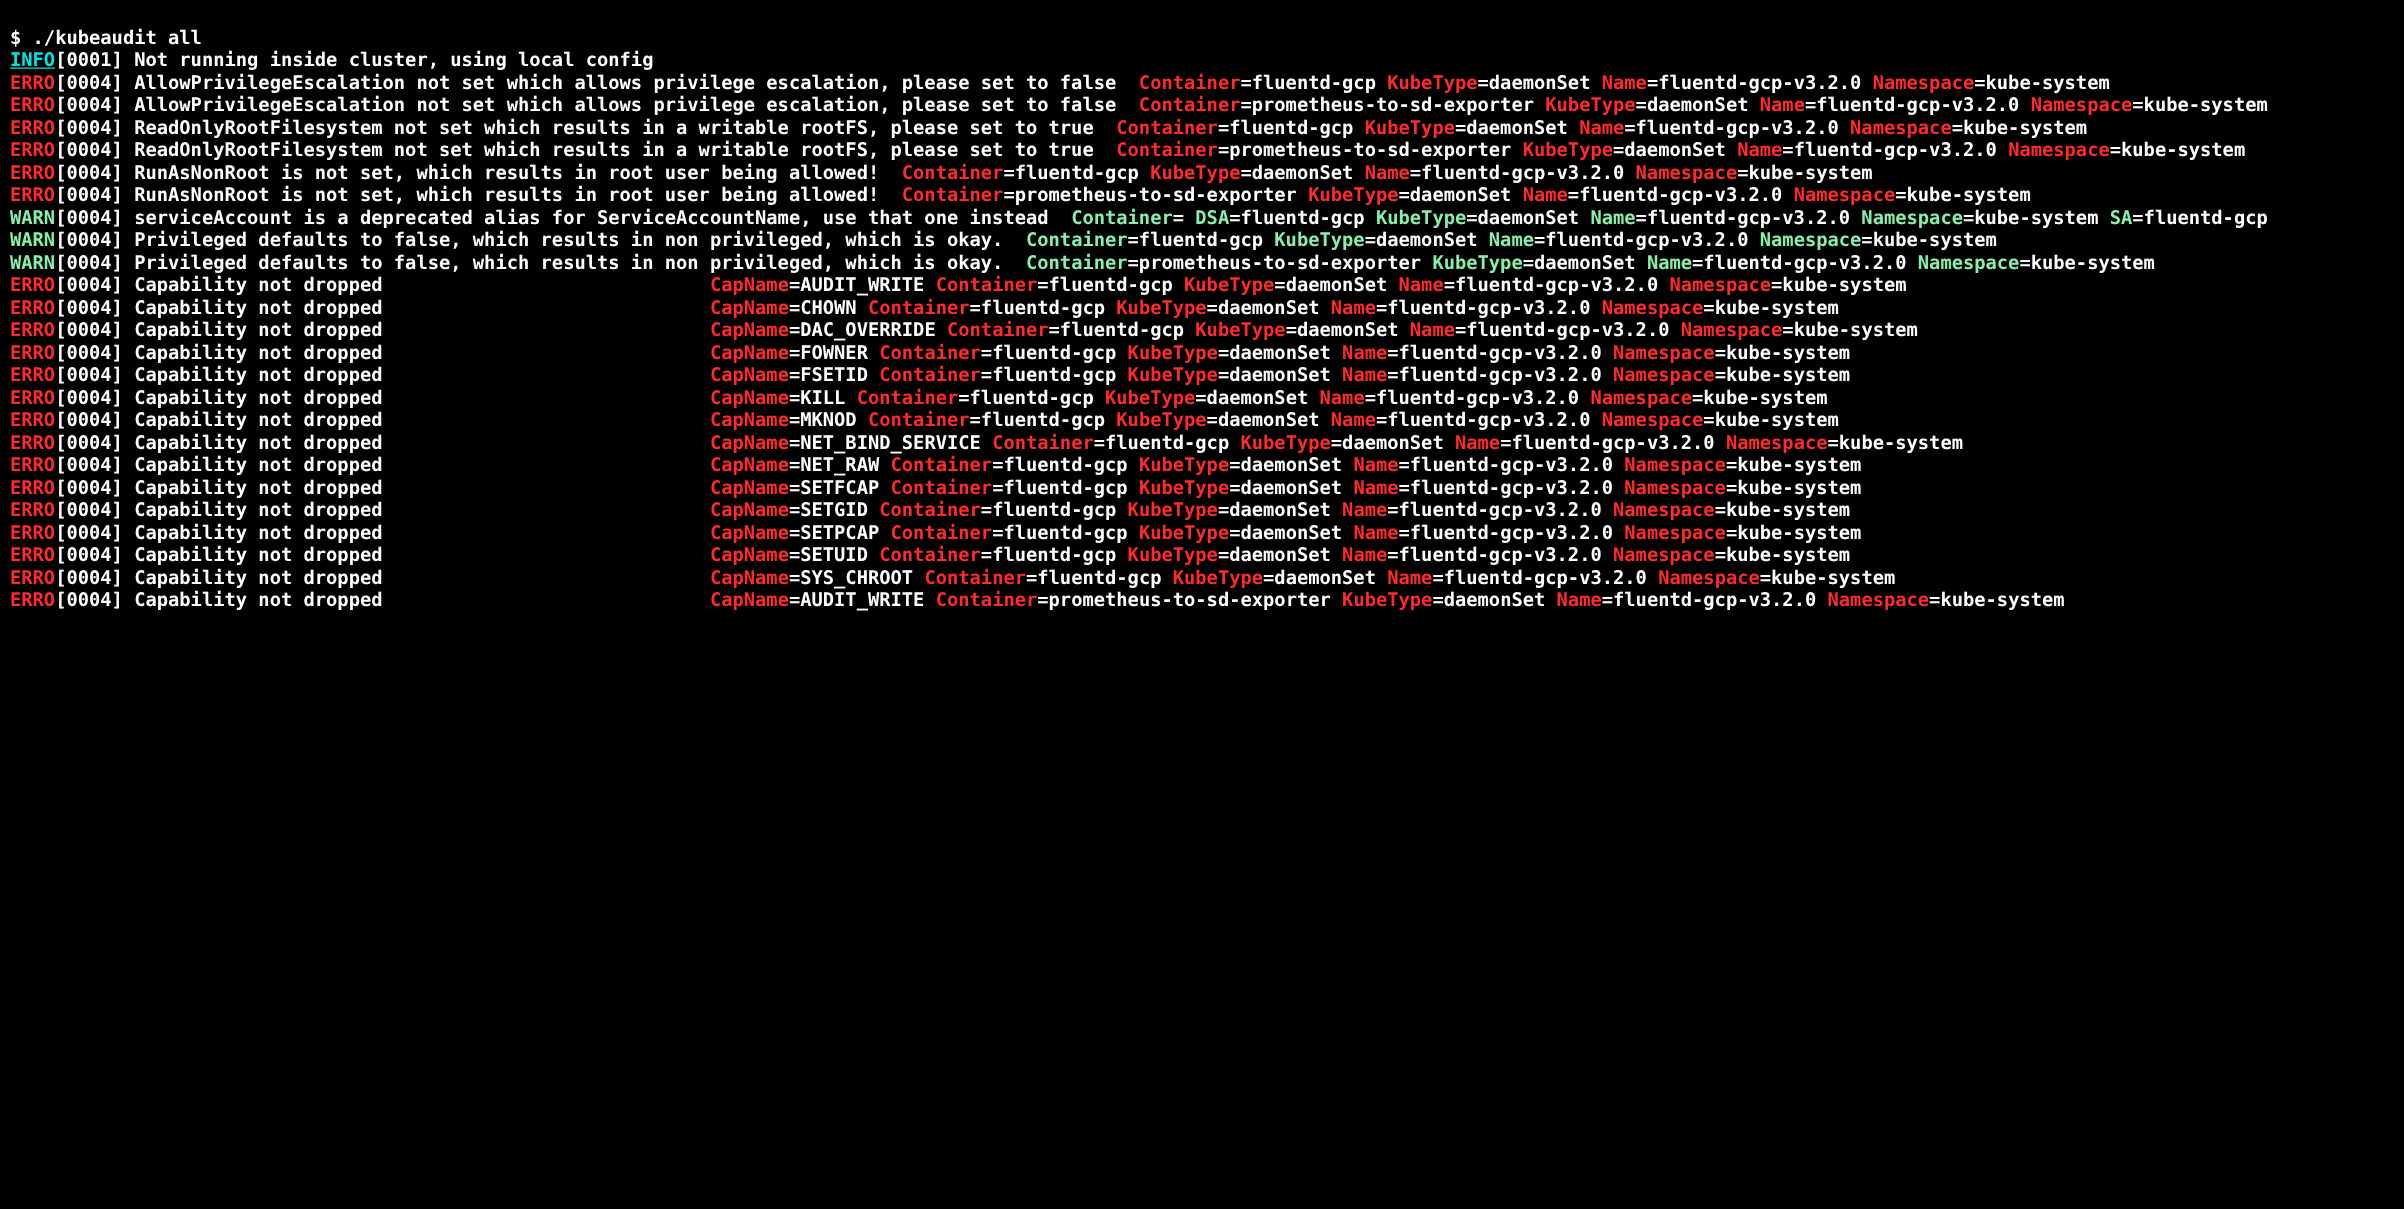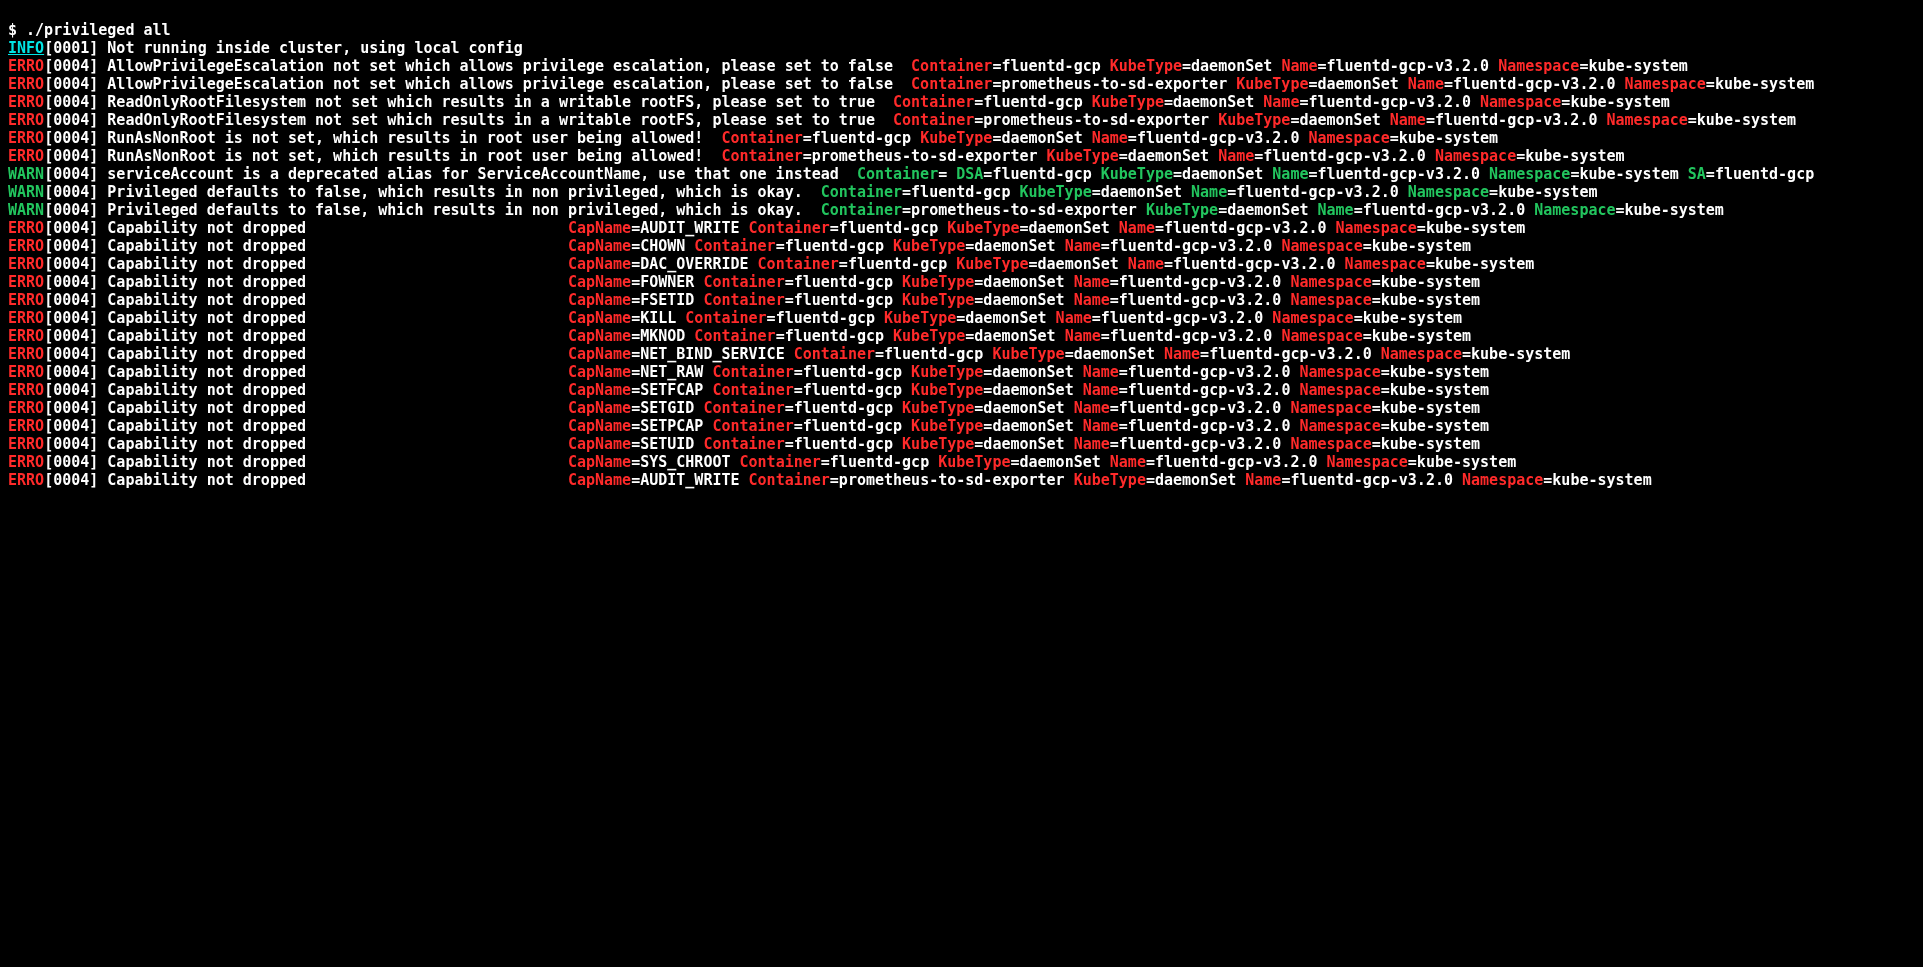--- a/index.html
+++ b/index.html
@@ -14,27 +14,27 @@
   }
   #terminal {
     padding: 6px 8px;
     white-space: pre-wrap;
     word-break: break-all;
     width: 1907px;
   }
   .white { color: #ffffff; }
   .cyan  { color: #00e5e5; text-decoration: underline; }
   .red   { color: #ff2a2a; }
-  .yellow{ color: #22c55e; text-align: center; }
+  .yellow{ color: #86efac; text-align: center; }
   span { white-space: pre-wrap; }
 </style>
 </head>
 <body>
 
-<pre id="terminal"><span class="white">$ ./privileged all</span>
+<pre id="terminal"><span class="white">$ ./kubeaudit all</span>
 <span class="cyan">INFO</span><span class="white">[0001] Not running inside cluster, using local config</span>
 <span class="red">ERRO</span><span class="white">[0004] </span><span class="white">AllowPrivilegeEscalation not set which allows privilege escalation, please set to false  </span><span class="red">Container</span><span class="white">=</span><span class="white">fluentd-gcp</span><span class="white"> </span><span class="red">KubeType</span><span class="white">=</span><span class="white">daemonSet</span><span class="white"> </span><span class="red">Name</span><span class="white">=</span><span class="white">fluentd-gcp-v3.2.0</span><span class="white"> </span><span class="red">Namespace</span><span class="white">=</span><span class="white">kube-system</span>
 <span class="red">ERRO</span><span class="white">[0004] </span><span class="white">AllowPrivilegeEscalation not set which allows privilege escalation, please set to false  </span><span class="red">Container</span><span class="white">=</span><span class="white">prometheus-to-sd-exporter</span><span class="white"> </span><span class="red">KubeType</span><span class="white">=</span><span class="white">daemonSet</span><span class="white"> </span><span class="red">Name</span><span class="white">=</span><span class="white">fluentd-gcp-v3.2.0</span><span class="white"> </span><span class="red">Namespace</span><span class="white">=</span><span class="white">kube-system</span>
 <span class="red">ERRO</span><span class="white">[0004] </span><span class="white">ReadOnlyRootFilesystem not set which results in a writable rootFS, please set to true  </span><span class="red">Container</span><span class="white">=</span><span class="white">fluentd-gcp</span><span class="white"> </span><span class="red">KubeType</span><span class="white">=</span><span class="white">daemonSet</span><span class="white"> </span><span class="red">Name</span><span class="white">=</span><span class="white">fluentd-gcp-v3.2.0</span><span class="white"> </span><span class="red">Namespace</span><span class="white">=</span><span class="white">kube-system</span>
 <span class="red">ERRO</span><span class="white">[0004] </span><span class="white">ReadOnlyRootFilesystem not set which results in a writable rootFS, please set to true  </span><span class="red">Container</span><span class="white">=</span><span class="white">prometheus-to-sd-exporter</span><span class="white"> </span><span class="red">KubeType</span><span class="white">=</span><span class="white">daemonSet</span><span class="white"> </span><span class="red">Name</span><span class="white">=</span><span class="white">fluentd-gcp-v3.2.0</span><span class="white"> </span><span class="red">Namespace</span><span class="white">=</span><span class="white">kube-system</span>
 <span class="red">ERRO</span><span class="white">[0004] </span><span class="white">RunAsNonRoot is not set, which results in root user being allowed!  </span><span class="red">Container</span><span class="white">=</span><span class="white">fluentd-gcp</span><span class="white"> </span><span class="red">KubeType</span><span class="white">=</span><span class="white">daemonSet</span><span class="white"> </span><span class="red">Name</span><span class="white">=</span><span class="white">fluentd-gcp-v3.2.0</span><span class="white"> </span><span class="red">Namespace</span><span class="white">=</span><span class="white">kube-system</span>
 <span class="red">ERRO</span><span class="white">[0004] </span><span class="white">RunAsNonRoot is not set, which results in root user being allowed!  </span><span class="red">Container</span><span class="white">=</span><span class="white">prometheus-to-sd-exporter</span><span class="white"> </span><span class="red">KubeType</span><span class="white">=</span><span class="white">daemonSet</span><span class="white"> </span><span class="red">Name</span><span class="white">=</span><span class="white">fluentd-gcp-v3.2.0</span><span class="white"> </span><span class="red">Namespace</span><span class="white">=</span><span class="white">kube-system</span>
 <span class="yellow">WARN</span><span class="white">[0004] </span><span class="white">serviceAccount is a deprecated alias for ServiceAccountName, use that one instead  </span><span class="yellow">Container</span><span class="white">= </span><span class="yellow">DSA</span><span class="white">=</span><span class="white">fluentd-gcp</span><span class="white"> </span><span class="yellow">KubeType</span><span class="white">=</span><span class="white">daemonSet</span><span class="white"> </span><span class="yellow">Name</span><span class="white">=</span><span class="white">fluentd-gcp-v3.2.0</span><span class="white"> </span><span class="yellow">Namespace</span><span class="white">=</span><span class="white">kube-system</span><span class="white"> </span><span class="yellow">SA</span><span class="white">=</span><span class="white">fluentd-gcp</span>
 <span class="yellow">WARN</span><span class="white">[0004] </span><span class="white">Privileged defaults to false, which results in non privileged, which is okay.  </span><span class="yellow">Container</span><span class="white">=</span><span class="white">fluentd-gcp</span><span class="white"> </span><span class="yellow">KubeType</span><span class="white">=</span><span class="white">daemonSet</span><span class="white"> </span><span class="yellow">Name</span><span class="white">=</span><span class="white">fluentd-gcp-v3.2.0</span><span class="white"> </span><span class="yellow">Namespace</span><span class="white">=</span><span class="white">kube-system</span>
 <span class="yellow">WARN</span><span class="white">[0004] </span><span class="white">Privileged defaults to false, which results in non privileged, which is okay.  </span><span class="yellow">Container</span><span class="white">=</span><span class="white">prometheus-to-sd-exporter</span><span class="white"> </span><span class="yellow">KubeType</span><span class="white">=</span><span class="white">daemonSet</span><span class="white"> </span><span class="yellow">Name</span><span class="white">=</span><span class="white">fluentd-gcp-v3.2.0</span><span class="white"> </span><span class="yellow">Namespace</span><span class="white">=</span><span class="white">kube-system</span>

